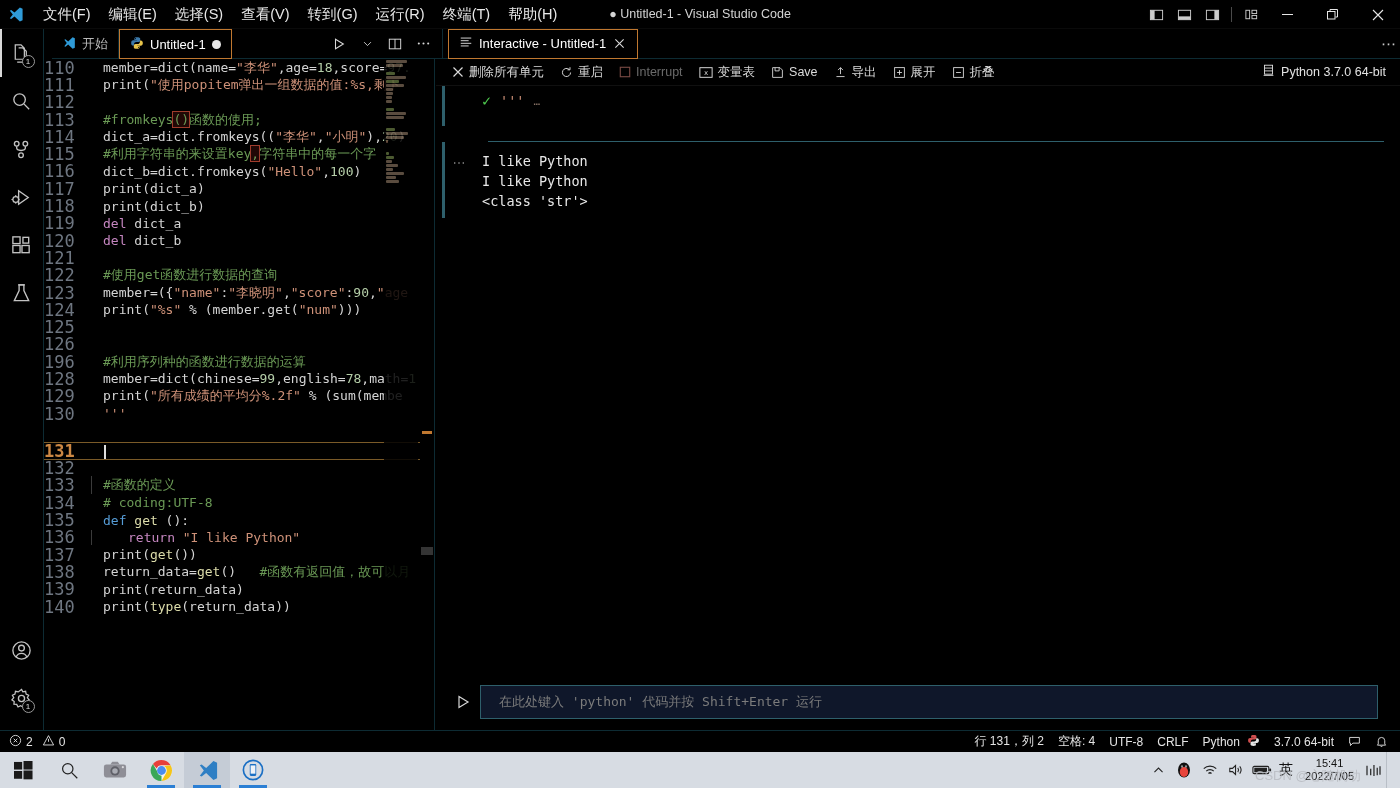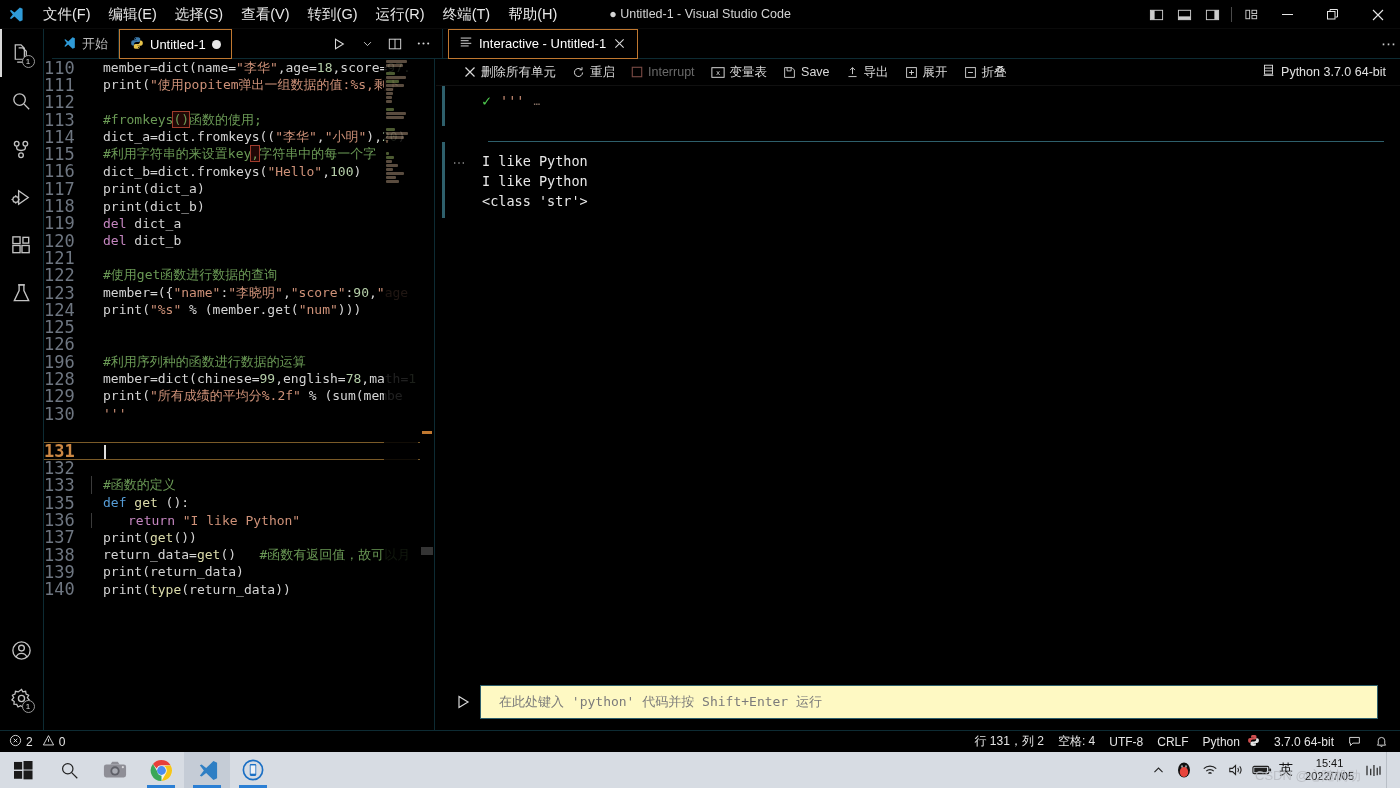--- a/index.html
+++ b/index.html
@@ -135,21 +135,21 @@
   }
   .overview-marker { position:absolute; right:2px; width:10px; height:3px; }
 
   
   .interactive {
     position: absolute; left: 436px; top: 59px; width: 964px; height: 671px;
     background: #000;
   }
   .iv-toolbar {
     height: 27px; display: flex; align-items: center; gap: 0px;
-    border-bottom: 1px solid #101010; padding-left: 20px;
+    border-bottom: 1px solid #101010; padding-left: 8px;
   }
   .iv-tb-btn {
     display: flex; align-items: center; gap: 5px;
     padding: 0 8px; height: 24px; font-size: 12.5px; color: #dadada; white-space: nowrap;
   }
   .iv-tb-btn.disabled { color: #6a6a6a; }
   .iv-kernel {
     margin-left: auto; display: flex; align-items: center; gap: 6px;
     padding: 0 14px; font-size: 12.5px; color: #e2e2e2; white-space: nowrap;
   }
@@ -174,21 +174,21 @@
   .cell-ellipsis { color: #8a7468; font-size: 11px; }
   .cell-sep { height: 1px; background: #2e5f6b; margin: 9px 9px 0 46px; }
   .out-line { color: #e8e8e8; line-height: 20px; white-space: pre; }
 
   .iv-input-wrap {
     position: absolute; left: 0; bottom: 0; width: 964px; height: 56px;
     display: flex; align-items: center; padding: 0 22px 0 10px;
   }
   .iv-run-icon { width: 34px; display: flex; align-items: center; justify-content: center; }
   .iv-input {
-    flex: 1; height: 34px; border: 1px solid #2e5f6b; background: #fef9c3;
+    flex: 1; height: 34px; border: 1px solid #2e5f6b; background: #0f172a;
     display: flex; align-items: center; padding-left: 18px;
   }
   .iv-placeholder {
     font-family: "DejaVu Sans Mono", monospace; font-size: 13px; color: #7b7b7b; white-space: pre;
   }
 
   
   .statusbar {
     position: absolute; left: 0; top: 730px; width: 1400px; height: 22px;
     background: #000; display: flex; align-items: center;
@@ -437,20 +437,21 @@
         <div class="code-line"><div class="ln">124</div><div class="code-txt"><span class="c-plain">print(</span><span class="c-str">"%s"</span><span class="c-plain"> % (member.get(</span><span class="c-str">"num"</span><span class="c-plain">)))</span></div></div>
         <div class="code-line"><div class="ln">125</div><div class="code-txt"></div></div>
         <div class="code-line"><div class="ln">126</div><div class="code-txt"></div></div>
         <div class="code-line"><div class="ln">196</div><div class="code-txt"><span class="c-comment">#利用序列种的函数进行数据的运算</span></div></div>
         <div class="code-line"><div class="ln">128</div><div class="code-txt"><span class="c-plain">member=dict(chinese=</span><span class="c-num">99</span><span class="c-plain">,english=</span><span class="c-num">78</span><span class="c-plain">,math=</span><span class="c-num">1</span></div></div>
         <div class="code-line"><div class="ln">129</div><div class="code-txt"><span class="c-plain">print(</span><span class="c-str">"所有成绩的平均分%.2f"</span><span class="c-plain"> % (sum(membe</span></div></div>
         <div class="code-line"><div class="ln">130</div><div class="code-txt"><span class="c-str">'''</span></div></div>
         <div class="code-line cur-line"><div class="ln cur">131</div><div class="code-txt"><span class="caret"></span></div></div>
         <div class="code-line"><div class="ln">132</div><div class="code-txt"></div></div>
         <div class="code-line"><div class="ln">133</div><div class="code-txt indent-guide"><span class="c-comment">#函数的定义</span></div></div>
+        <div class="code-line"><div class="ln">134</div><div class="code-txt"><span class="c-comment"># coding:UTF-8</span></div></div>
         <div class="code-line"><div class="ln">135</div><div class="code-txt"><span class="c-kw">def</span><span class="c-plain"> </span><span class="c-fn">get</span><span class="c-plain"> ():</span></div></div>
         <div class="code-line"><div class="ln">136</div><div class="code-txt indent-guide" style="padding-left: 36px;"><span class="c-kw2">return</span><span class="c-plain"> </span><span class="c-str">"I like Python"</span></div></div>
         <div class="code-line"><div class="ln">137</div><div class="code-txt"><span class="c-plain">print(</span><span class="c-fn">get</span><span class="c-plain">())</span></div></div>
         <div class="code-line"><div class="ln">138</div><div class="code-txt"><span class="c-plain">return_data=</span><span class="c-fn">get</span><span class="c-plain">()</span><span class="c-comment">   #函数有返回值，故可以月</span></div></div>
         <div class="code-line"><div class="ln">139</div><div class="code-txt"><span class="c-plain">print(return_data)</span></div></div>
         <div class="code-line"><div class="ln">140</div><div class="code-txt"><span class="c-plain">print(</span><span class="c-fn">type</span><span class="c-plain">(return_data))</span></div></div>
       </div>
     <div class="minimap" id="minimap">
         <div class="mm-line" style="width: 20.9px; background: rgb(106, 90, 74);"></div>
         <div class="mm-line" style="width: 16.5px; background: rgb(106, 90, 74);"></div>

